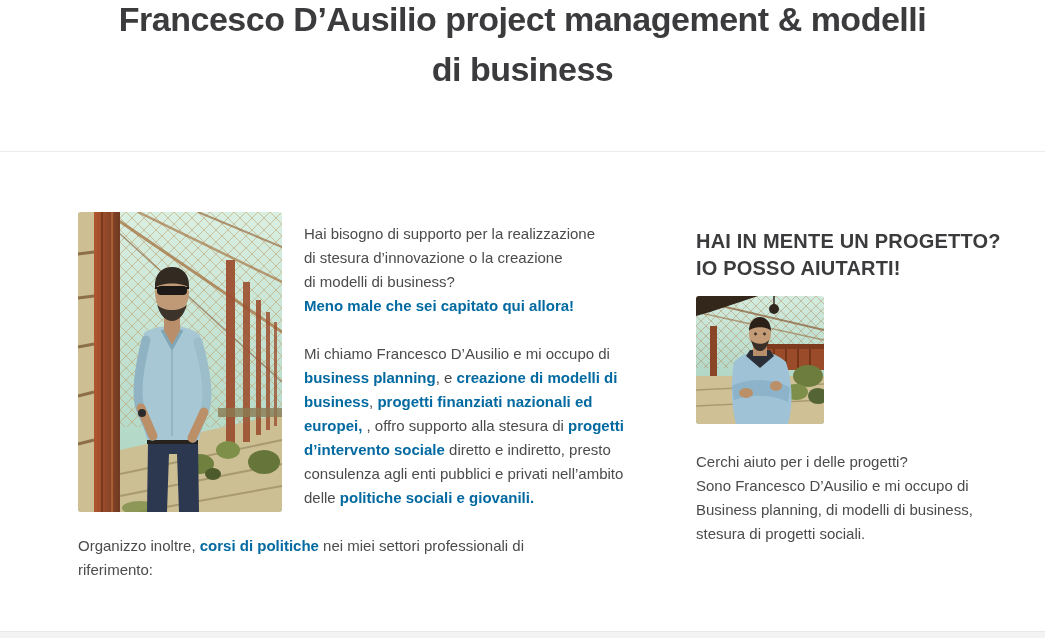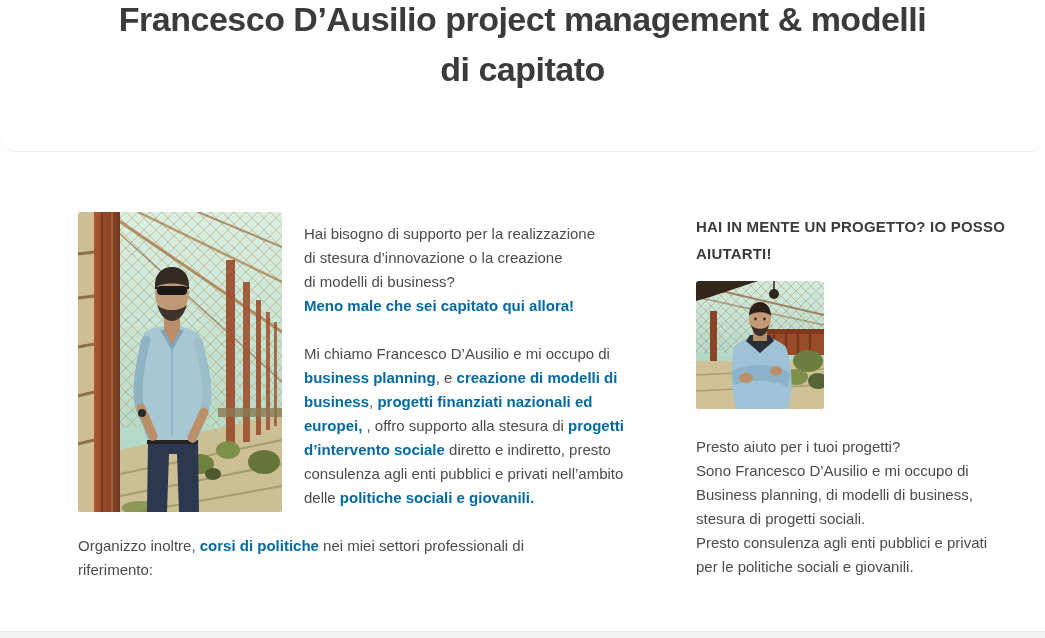--- a/index.html
+++ b/index.html
@@ -9,21 +9,20 @@
     background:#ffffff;
     overflow:hidden;
     font-family:"Liberation Sans", sans-serif;
   }
   
   .site-header{
     height:152px;
     border-bottom:1px solid #ececec;
     display:flex;justify-content:center;align-items:flex-start;
     box-sizing:border-box;
-    border-radius:17px;
   }
   .site-title{
     margin:-6px 0 0 0;
     text-align:center;
     font-size:34px;
     font-weight:bold;
     letter-spacing:-0.5px;
     line-height:50px;
     color:#3b3b3d;
   }
@@ -44,22 +43,22 @@
   }
   p.intro{margin-top:10px;padding-left:32px;}
   .b{font-weight:bold;color:#0369a1;}
   
   .photo{overflow:hidden;border-radius:3px;line-height:0;}
   .photo-main{float:left;width:204px;height:300px;margin:0 22px 10px 0;}
   .photo-side{width:128px;height:128px;margin-top:14px;}
   .photo svg{display:block;}
   
   .side-heading{
-    margin:1px 0 0 0;
-    font-size:15px;
+    margin:16px 0 0 0;
+    font-size:20px;
     font-weight:bold;
     line-height:27px;
     letter-spacing:0.2px;
     color:#3b3b3d;
     text-transform:uppercase;
   }
   .side-col p.body-text{margin-top:26px;}
   
   .footer-band{
     position:absolute;left:0;right:0;bottom:0;
@@ -68,21 +67,21 @@
     border-top:1px solid #e9e9ea;
     box-sizing:border-box;
   }
 </style>
 </head>
 <body>
 
 <div class="page">
 
   <header class="site-header">
-    <h1 class="site-title"><span>Francesco D’Ausilio project management &amp; modelli</span><br><span>di capitato</span></h1>
+    <h1 class="site-title"><span>Francesco D’Ausilio project management &amp; modelli</span><br><span>di business</span></h1>
   </header>
 
   <div class="content">
 
     <main class="main-col">
 
       <div class="photo photo-main">
         <svg width="204" height="300" viewBox="0 0 204 300" xmlns="http://www.w3.org/2000/svg">
           <defs>
             <linearGradient id="sky1" x1="0" y1="0" x2="0" y2="1">
@@ -212,20 +211,20 @@
             <rect x="57" y="48" width="14" height="12" fill="#b98f6b"></rect>
             <ellipse cx="64" cy="38" rx="11" ry="13" fill="#c39b77"></ellipse>
             <path d="M53,35 C53,26 58,21 64,21 C70,21 75,26 75,35 C71,30 57,30 53,35 Z" fill="#2b2118"></path>
             <path d="M55,44 C57,52 60,55 64,55 C68,55 71,52 73,44 C69,49 59,49 55,44 Z" fill="#3a2f26"></path>
             <circle cx="59.5" cy="38" r="1.4" fill="#3a2f26"></circle>
             <circle cx="68.5" cy="38" r="1.4" fill="#3a2f26"></circle>
           </g>
         </svg>
       </div>
 
-      <p class="body-text"><span>Presto aiuto per i tuoi progetti?</span><br><span>Sono Francesco D’Ausilio e mi occupo di Business planning, di modelli di business, stesura di progetti sociali.</span><br><span>Presto consulenza agli enti pubblici e privati per le politiche sociali e giovanili.</span><br></p>
+      <p class="body-text"><span>Cerchi aiuto per i delle progetti?</span><br><span>Sono Francesco D’Ausilio e mi occupo di Business planning, di modelli di business, stesura di progetti sociali.</span><br><br></p>
     </aside>
 
   </div>
 
   <footer class="footer-band"></footer>
 
 </div>
 
 </body></html>

